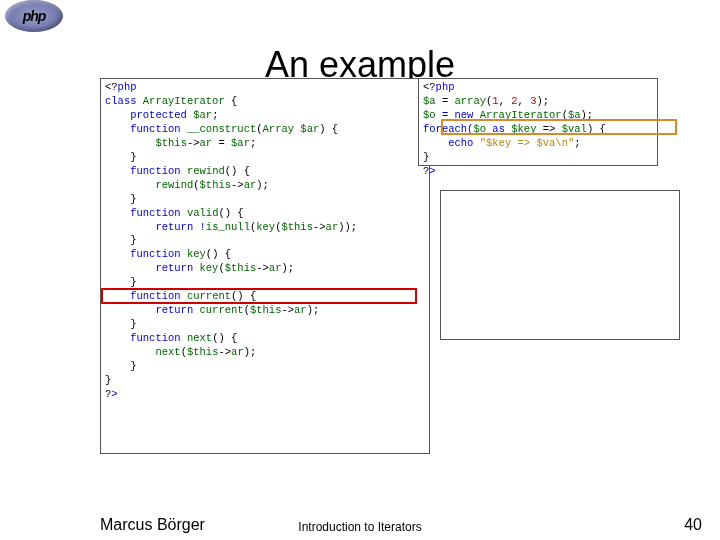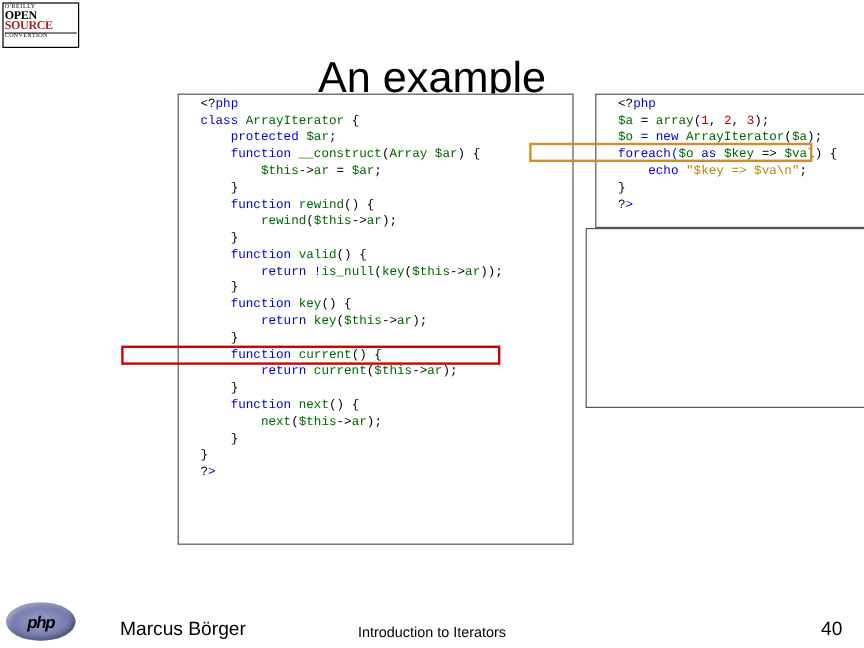--- a/index.html
+++ b/index.html
@@ -78,26 +78,25 @@
       font-family: Verdana, sans-serif;
       margin-top: 32px;
     }
     .code-box {
       position: absolute;
       border: 1px solid #555;
       background: #fff;
       font-family: "Courier New", monospace;
       font-size: 10.5px;
       line-height: 1.33;
-      padding: 2px 18px;
+      padding: 2px 4px;
       white-space: pre;
-      margin-left: 48px;
     }
     .left-box { left: 100px; top: 78px; width: 330px; height: 376px; }
-    .right-box-1 { left: 448px; top: 78px; width: 240px; height: 112px; }
+    .right-box-1 { left: 418px; top: 78px; width: 240px; height: 88px; }
     .right-box-2 { left: 440px; top: 190px; width: 240px; height: 150px; }
     .kw { color: #0000cc; }
     .ident { color: #006600; }
     .str { color: #b8860b; }
     .num { color: #c00000; }
     .highlight-red {
       position: absolute;
       border: 2px solid #d00000;
       pointer-events: none;
     }
@@ -124,27 +123,20 @@
       left: 0; right: 0;
       text-align: center;
       font-size: 12px;
       font-family: Liberation Sans, sans-serif;
     }
   </style>
 </head>
 <body>
 
 <div class="sidebar">
-  <div class="oscon-logo">
-    <div class="oscon-top">O'REILLY</div>
-    <div class="oscon-open">OPEN</div>
-    <div class="oscon-source">SOURCE</div>
-    <div class="oscon-divider"></div>
-    <div class="oscon-conv">CONVENTION</div>
-  </div>
   <div class="php-logo">php</div>
 </div>
 
 <div class="title">An example</div>
 
 <div class="code-box left-box"><span>&lt;?</span><span class="kw">php</span>
 <span class="kw">class </span><span class="ident">ArrayIterator </span><span>{</span>
 <span class="kw">    protected </span><span class="ident">$ar</span><span>;</span>
 <span class="kw">    function </span><span class="ident">__construct</span><span>(</span><span class="ident">Array $ar</span><span>) {</span>
 <span>        </span><span class="ident">$this</span><span>-&gt;</span><span class="ident">ar </span><span>= </span><span class="ident">$ar</span><span>;</span>

